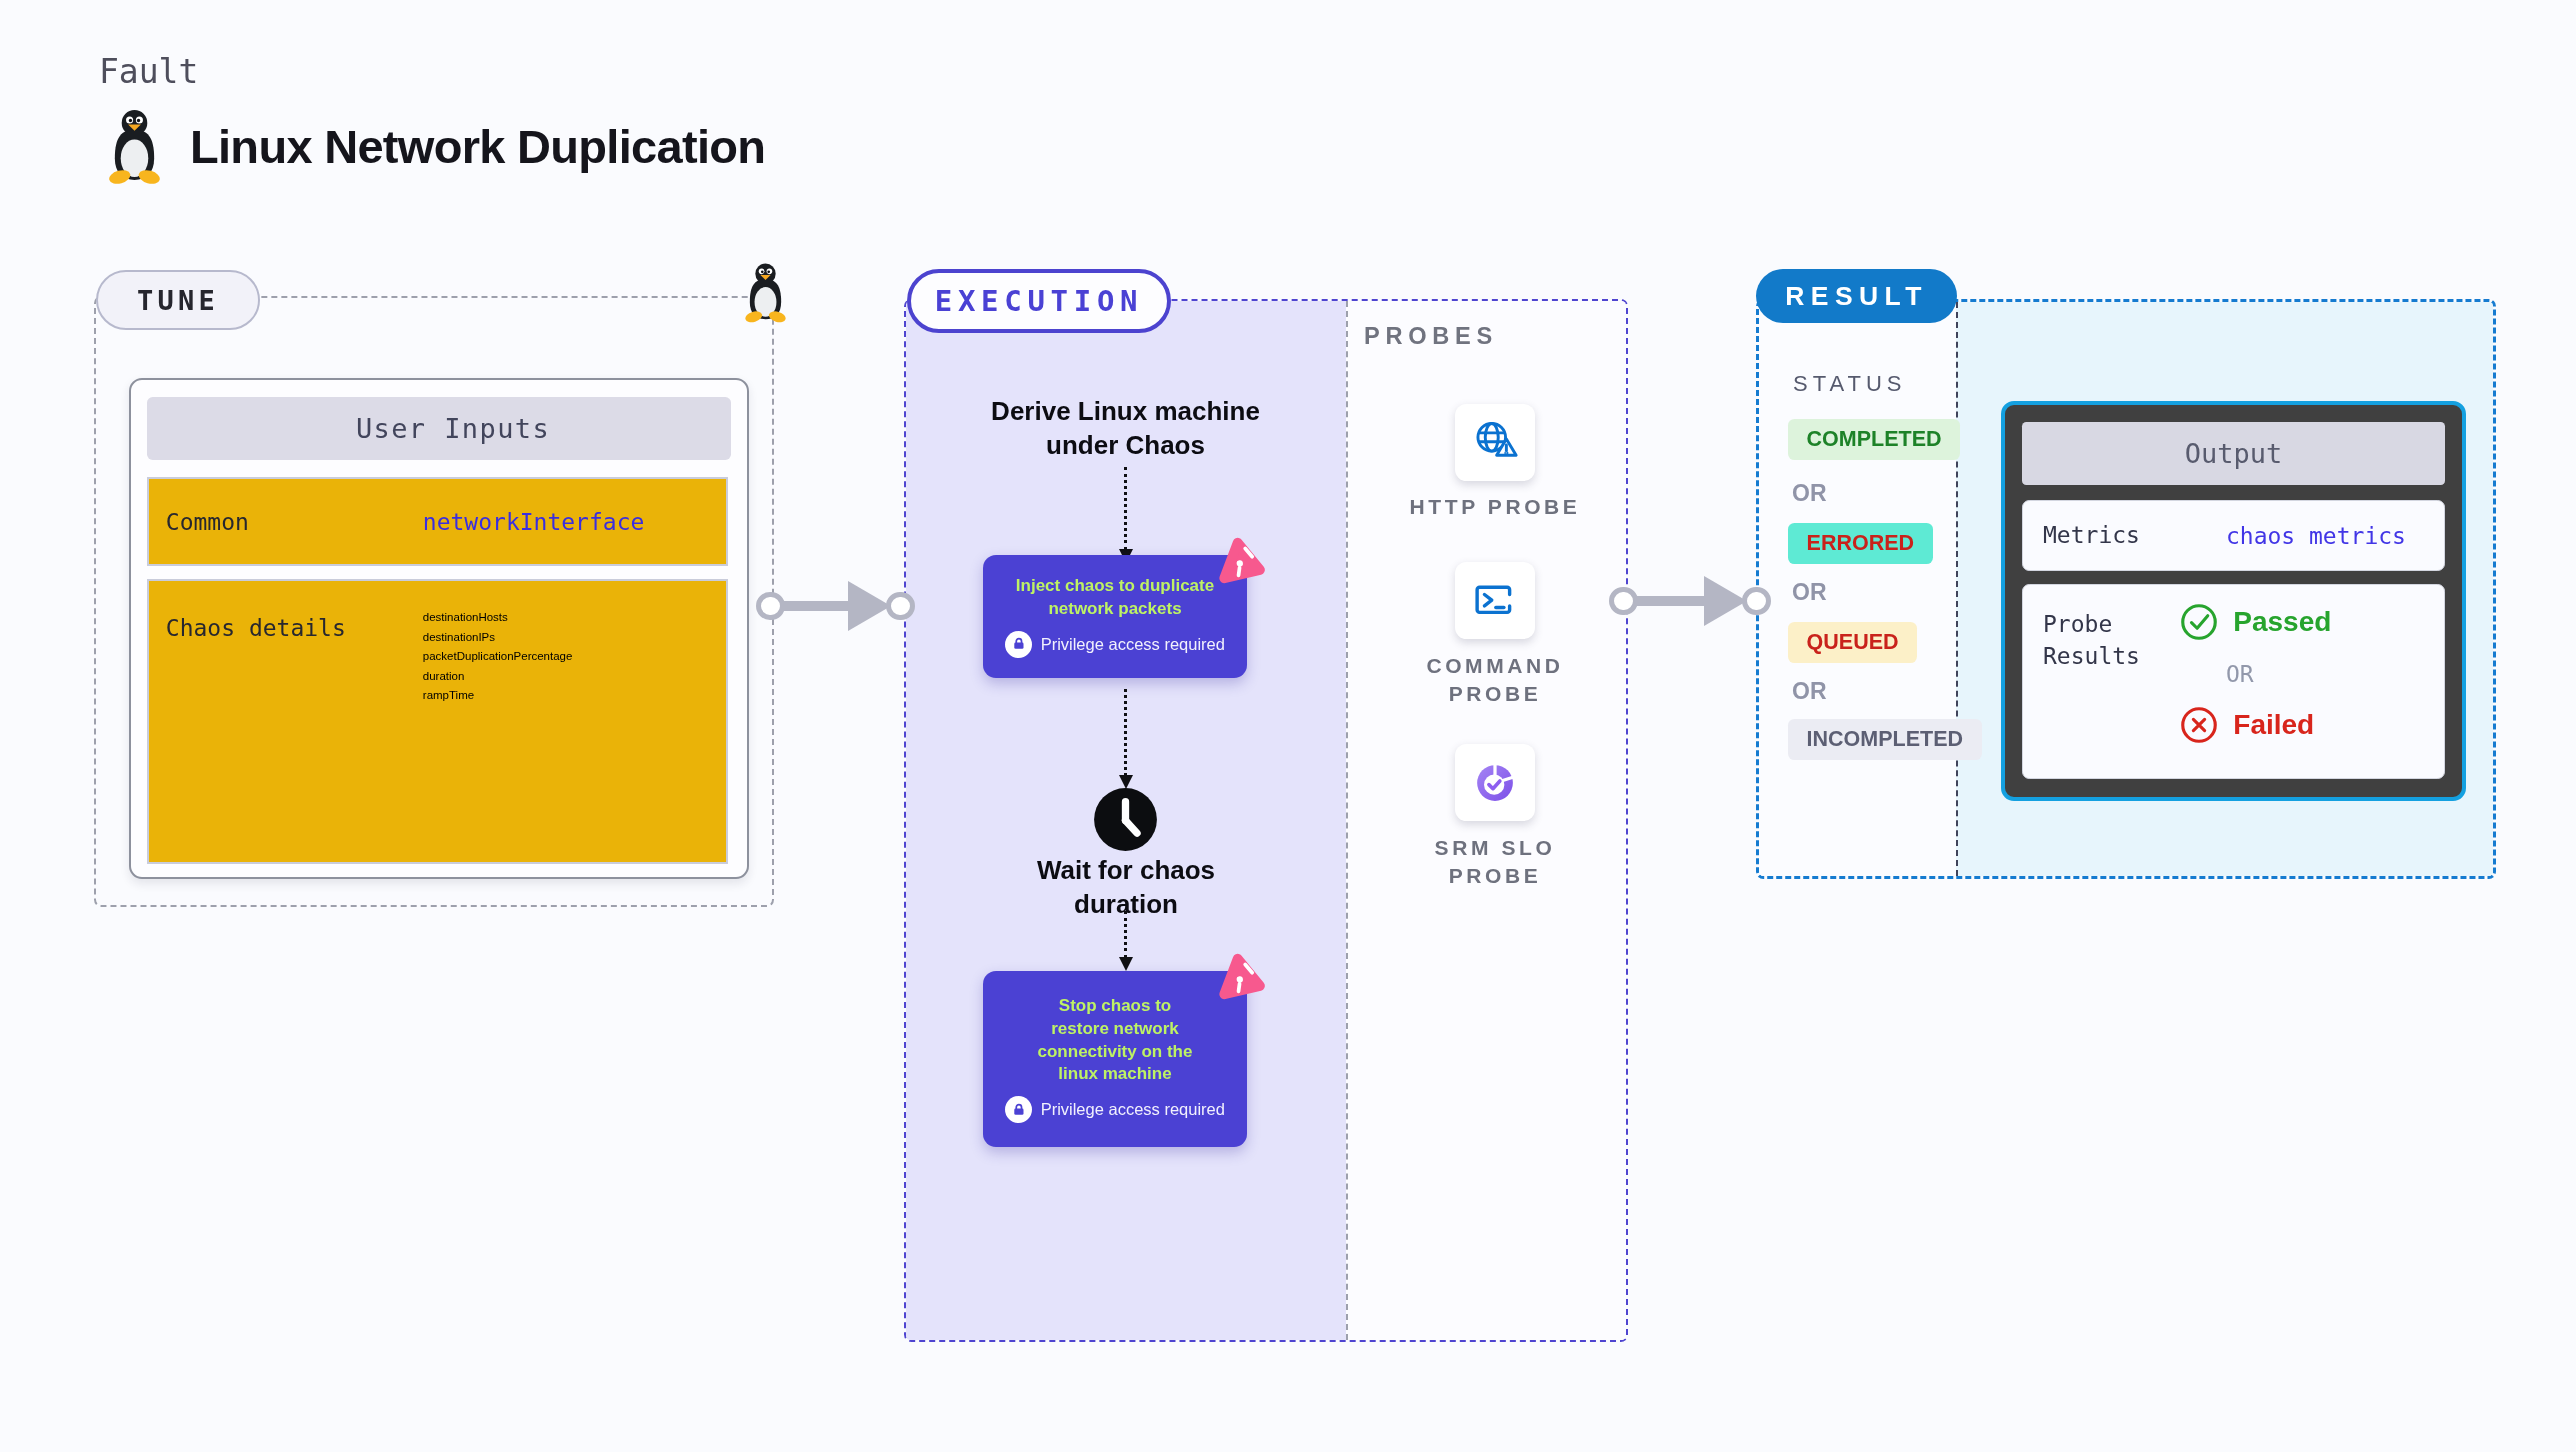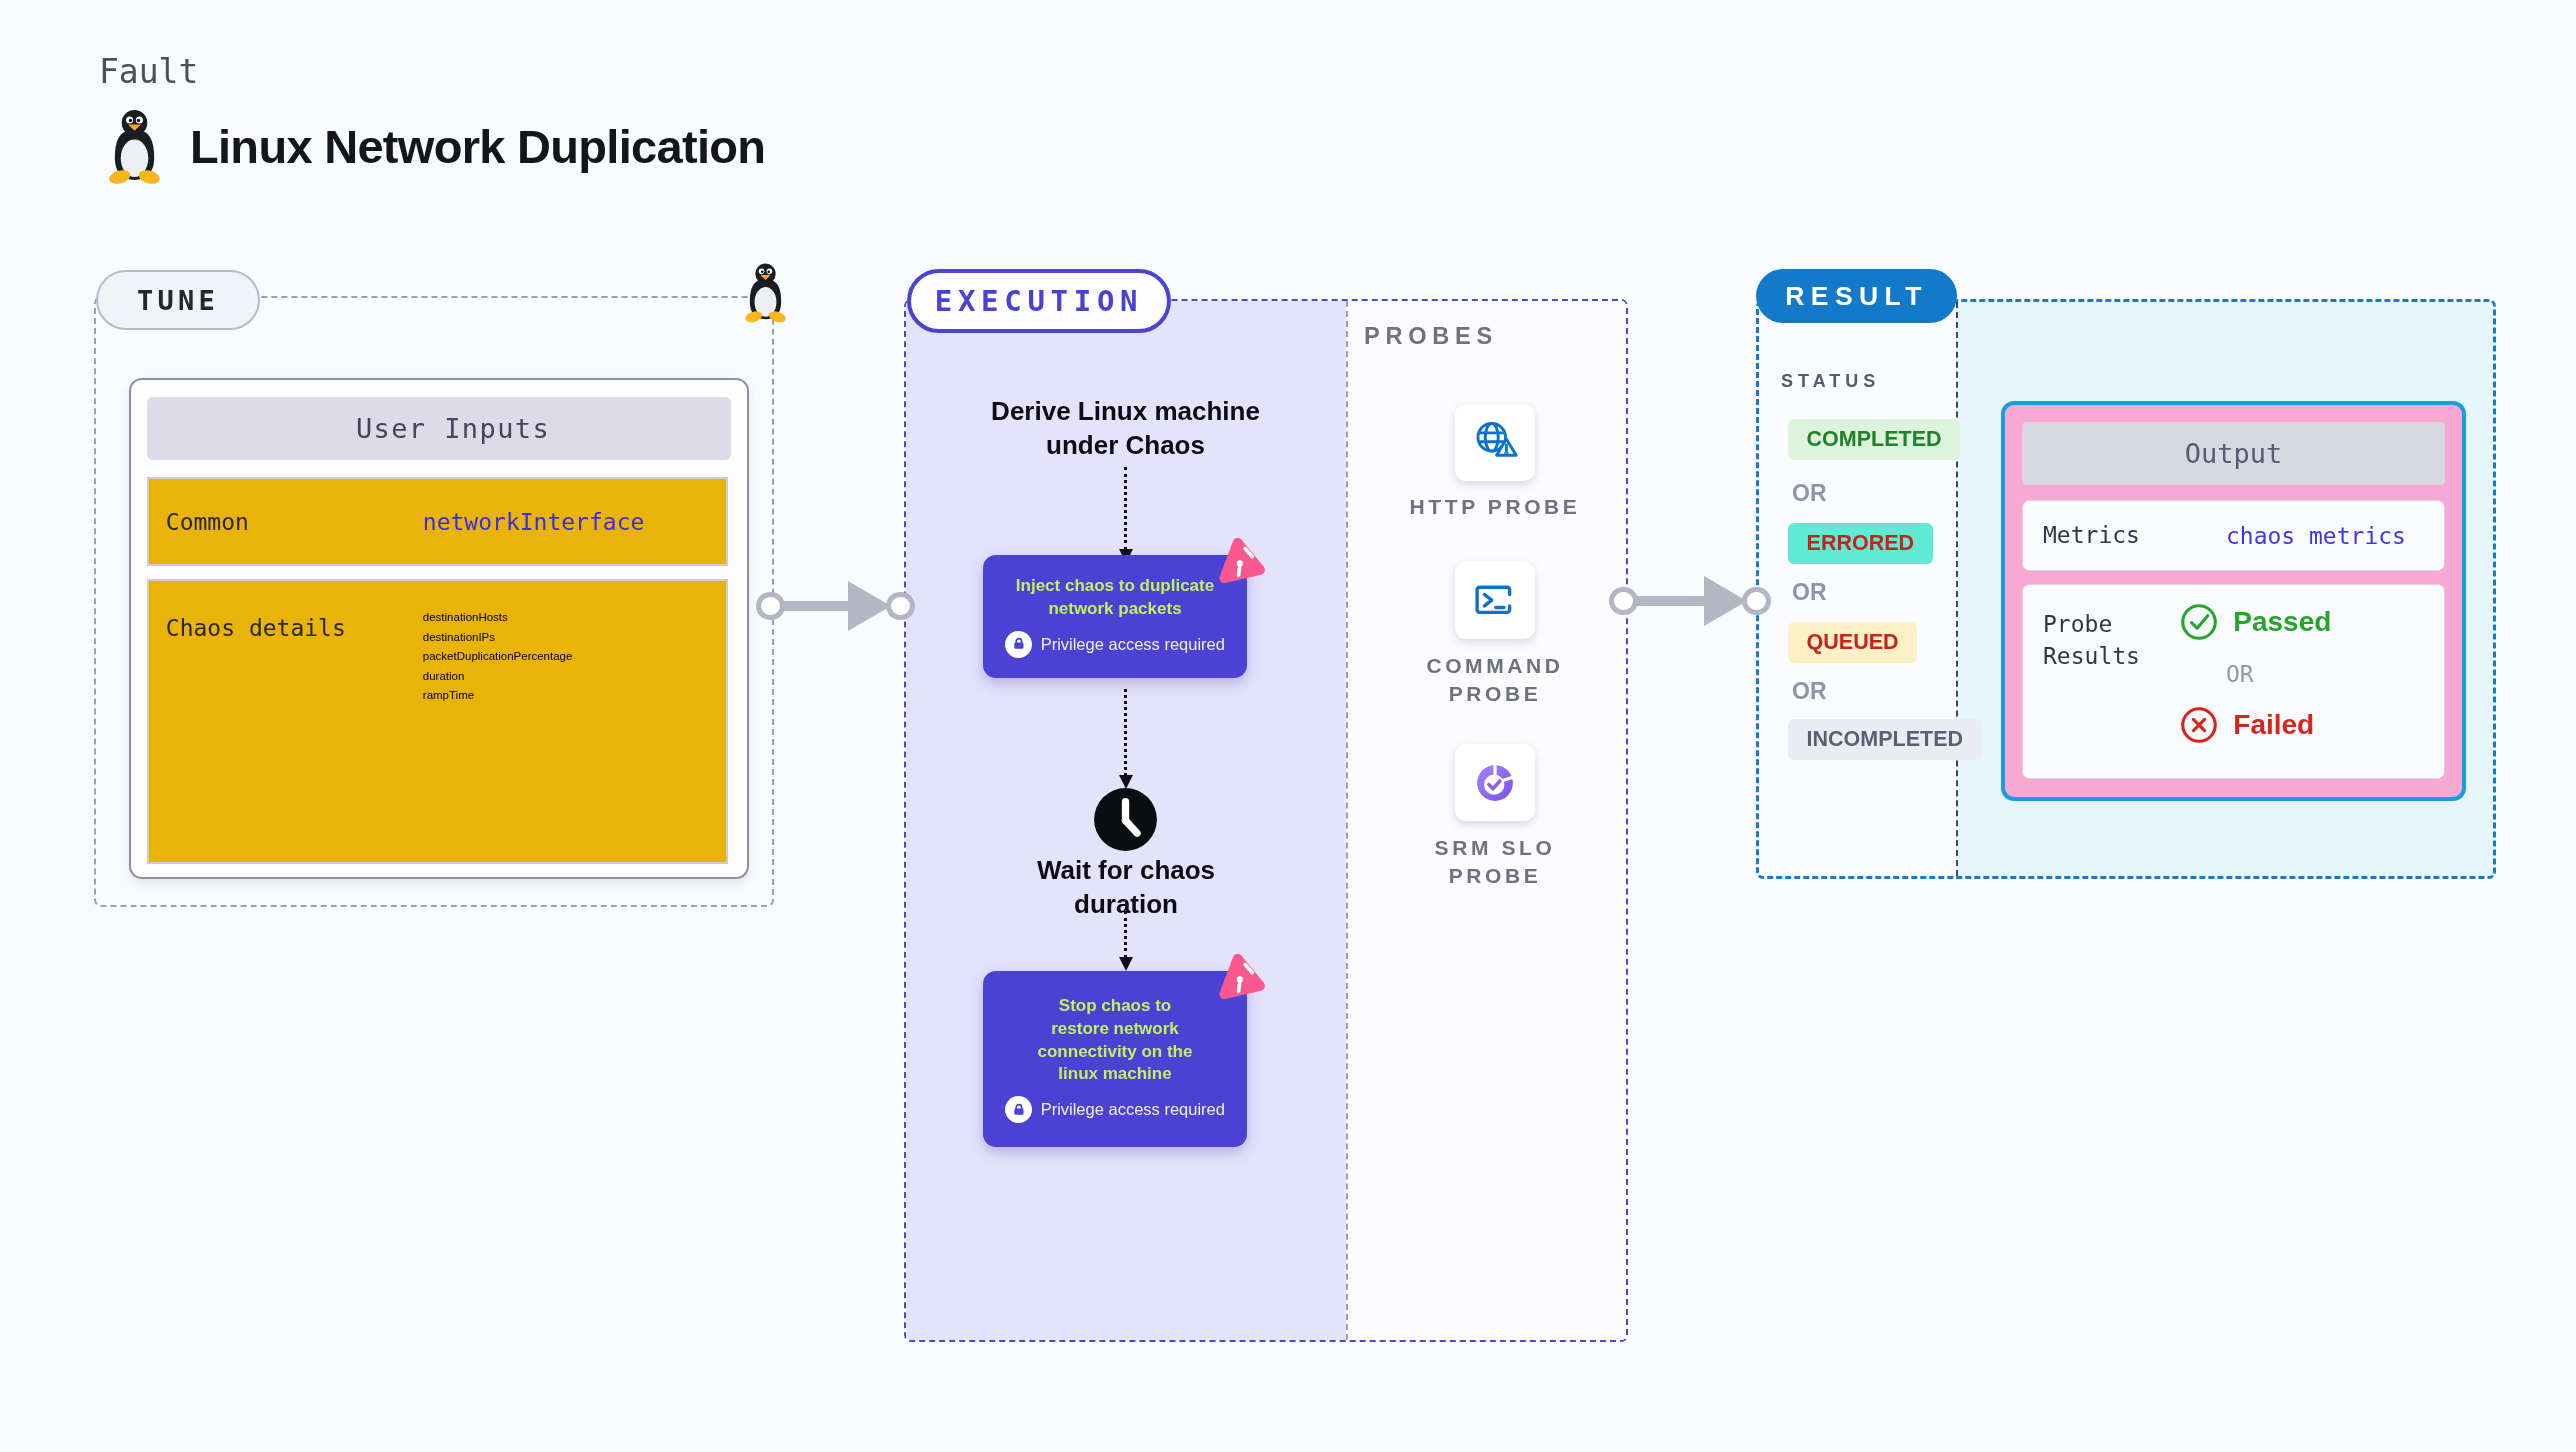--- a/index.html
+++ b/index.html
@@ -103,32 +103,32 @@
                font-weight:bold;color:#6e717e;letter-spacing:3.6px;line-height:1.32;}
   .pl1{top:192px;} .pl2{top:351px;} .pl3{top:533px;}
 
   
   .result-panel{position:absolute;left:1756px;top:299px;width:734px;height:574px;
                 border:3.6px dashed #157bd0;border-radius:7.2px;}
   .result-bg{position:absolute;inset:0;display:flex;border-radius:4.3px;overflow:hidden;}
   .result-bg-left{width:197px;background:#fbfcff;}
   .result-bg-right{flex:1;background:#e7f5fc;border-left:2.1px dashed #40435a;}
 
-  .status-heading{position:absolute;left:22px;top:69px;font-size:18px;font-weight:bold;
+  .status-heading{position:absolute;left:34px;top:69px;font-size:22px;font-weight:normal;
                   color:#565a6e;letter-spacing:5px;}
   .status-badge{position:absolute;left:29px;border-radius:6.4px;font-weight:bold;font-size:21.5px;
                 padding:7.9px 18.6px;}
   .st-completed{top:117px;background:#ddf3dc;color:#1d8228;}
   .st-errored{top:221px;background:#5eead4;color:#c9221b;}
   .st-queued{top:320px;background:#fcf0c8;color:#c9221b;}
   .st-incompleted{top:417px;background:#ebecf3;color:#5c5f73;}
   .status-or{position:absolute;left:33px;font-size:23px;font-weight:bold;color:#9094a8;}
   .or1{top:178px;} .or2{top:277px;} .or3{top:376px;}
 
-  .output-card{position:absolute;left:242px;top:99px;width:457px;height:392px;background:#f9a8d4;
+  .output-card{position:absolute;left:242px;top:99px;width:457px;height:392px;background:#404040;
                border:4.3px solid #14a0e0;border-radius:13px;}
   .output-header{position:absolute;left:17px;right:17px;top:17px;height:63px;background:#d8d8e3;
                  border-radius:4.3px;display:flex;align-items:center;justify-content:center;
                  font-family:"DejaVu Sans Mono",monospace;font-size:27px;color:#585b6e;}
   .output-row{position:absolute;left:17px;right:17px;background:#fafbff;border:1.4px solid #d3d6e0;
               border-radius:7.2px;}
   .metrics-row{top:95px;height:69px;display:flex;align-items:center;}
   .probe-row{top:179px;height:193px;}
   .out-label{font-family:"DejaVu Sans Mono",monospace;font-size:23px;color:#33364a;
              padding-left:20px;line-height:1.4;}

